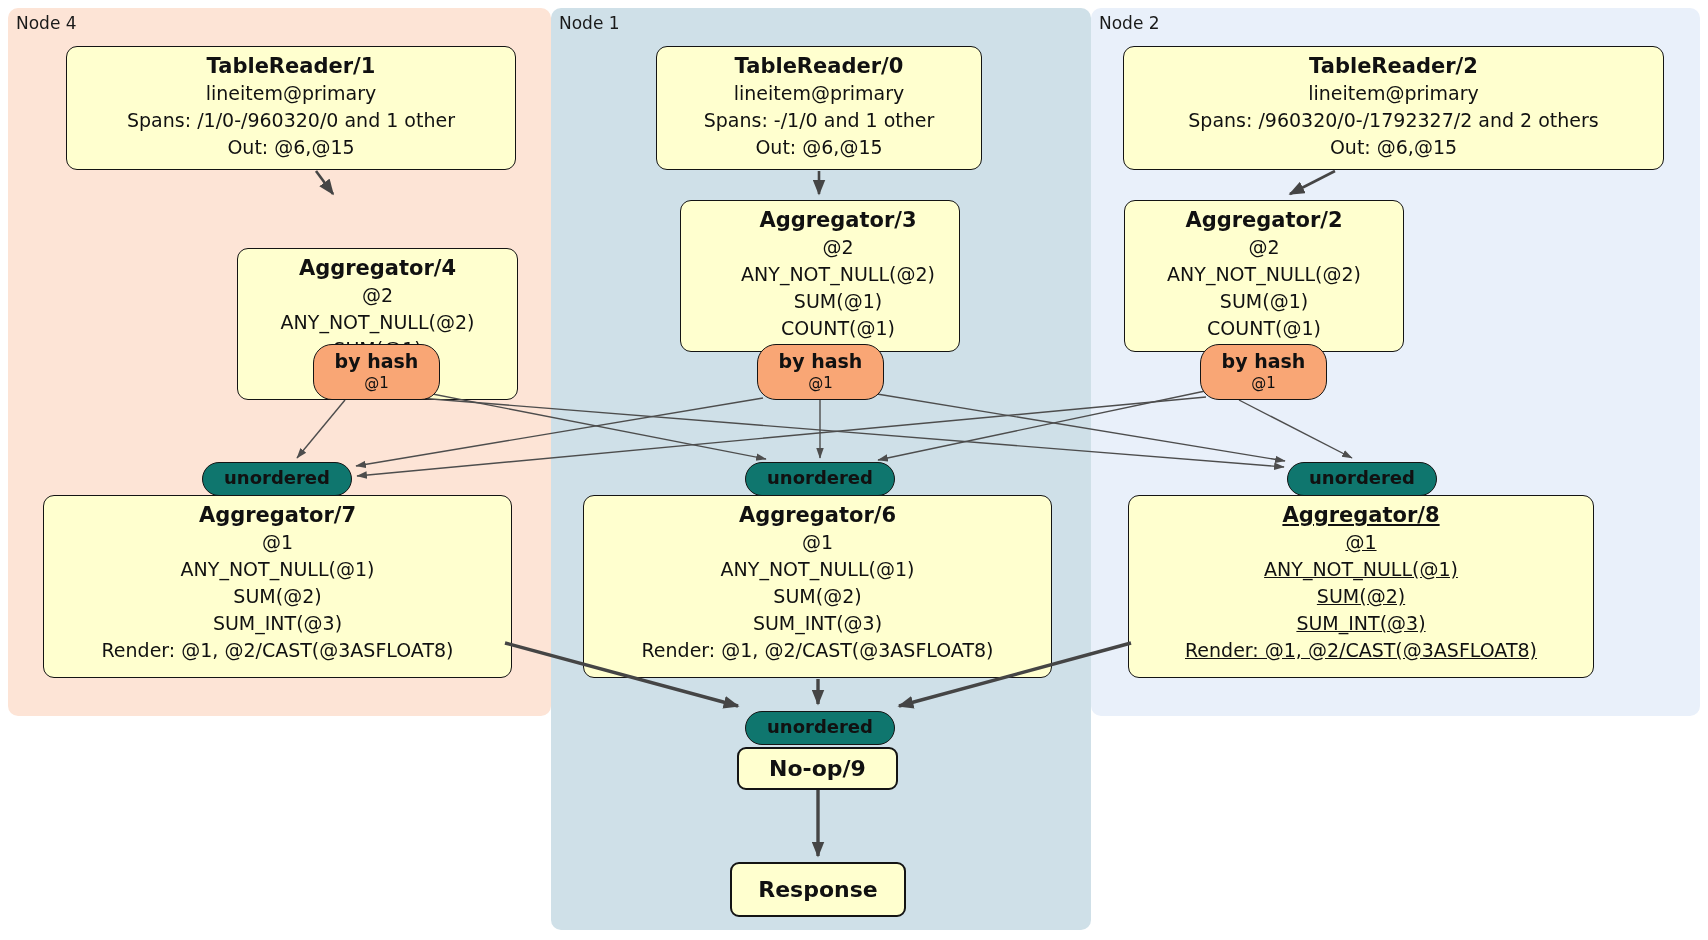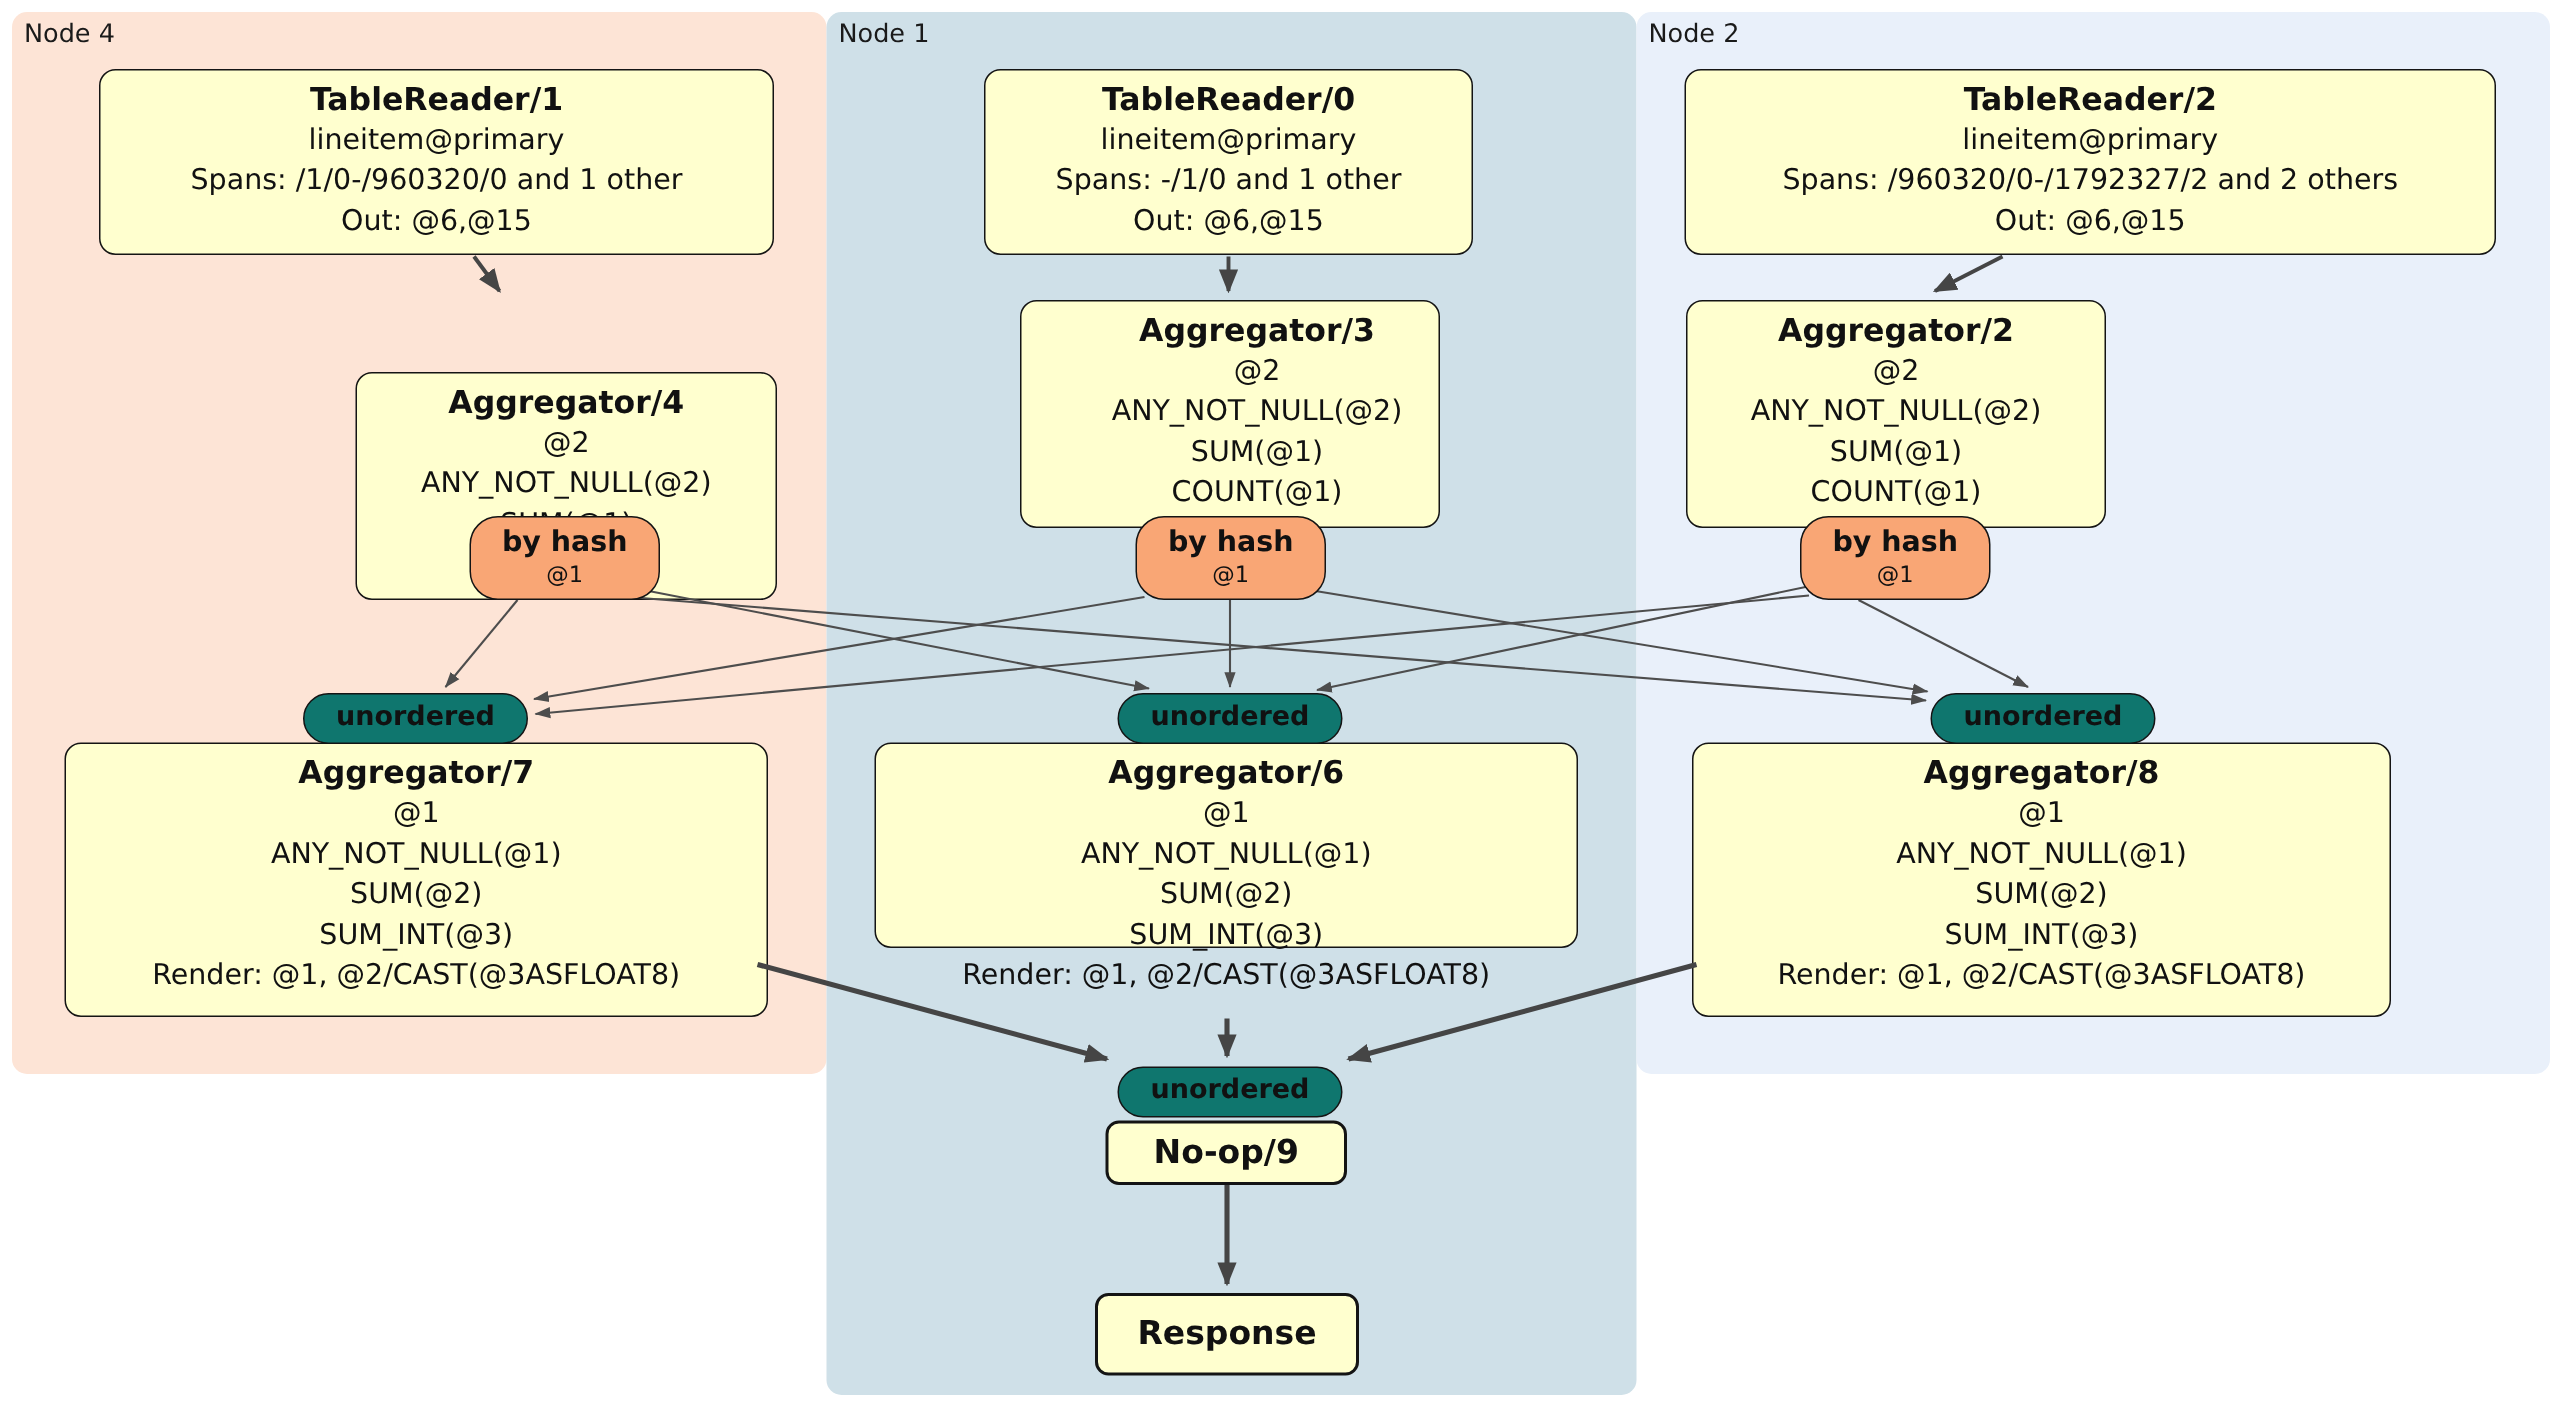--- a/index.html
+++ b/index.html
@@ -90,29 +90,29 @@
   </div>
 
   <div class="pbox" style="left:43px;top:495px;width:469px;height:183px;">
     <div class="ptitle">Aggregator/7</div>
     <div class="pline">@1</div>
     <div class="pline">ANY_NOT_NULL(@1)</div>
     <div class="pline">SUM(@2)</div>
     <div class="pline">SUM_INT(@3)</div>
     <div class="pline">Render: @1, @2/CAST(@3ASFLOAT8)</div>
   </div>
-  <div class="pbox" style="left:583px;top:495px;width:469px;height:137px;">
+  <div class="pbox" style="left:583px;top:495px;width:469px;height:183px;">
     <div class="ptitle">Aggregator/6</div>
     <div class="pline">@1</div>
     <div class="pline">ANY_NOT_NULL(@1)</div>
     <div class="pline">SUM(@2)</div>
     <div class="pline">SUM_INT(@3)</div>
     <div class="pline">Render: @1, @2/CAST(@3ASFLOAT8)</div>
   </div>
-  <div class="pbox" style="left:1128px;top:495px;width:466px;height:183px;">
+  <div class="pbox" style="left:1128px;top:495px;width:466px;height:183px;text-decoration:underline;">
     <div class="ptitle">Aggregator/8</div>
     <div class="pline">@1</div>
     <div class="pline">ANY_NOT_NULL(@1)</div>
     <div class="pline">SUM(@2)</div>
     <div class="pline">SUM_INT(@3)</div>
     <div class="pline">Render: @1, @2/CAST(@3ASFLOAT8)</div>
   </div>
 
   <svg class="edges" width="1708" height="940" viewBox="0 0 1708 940">
     <defs>

